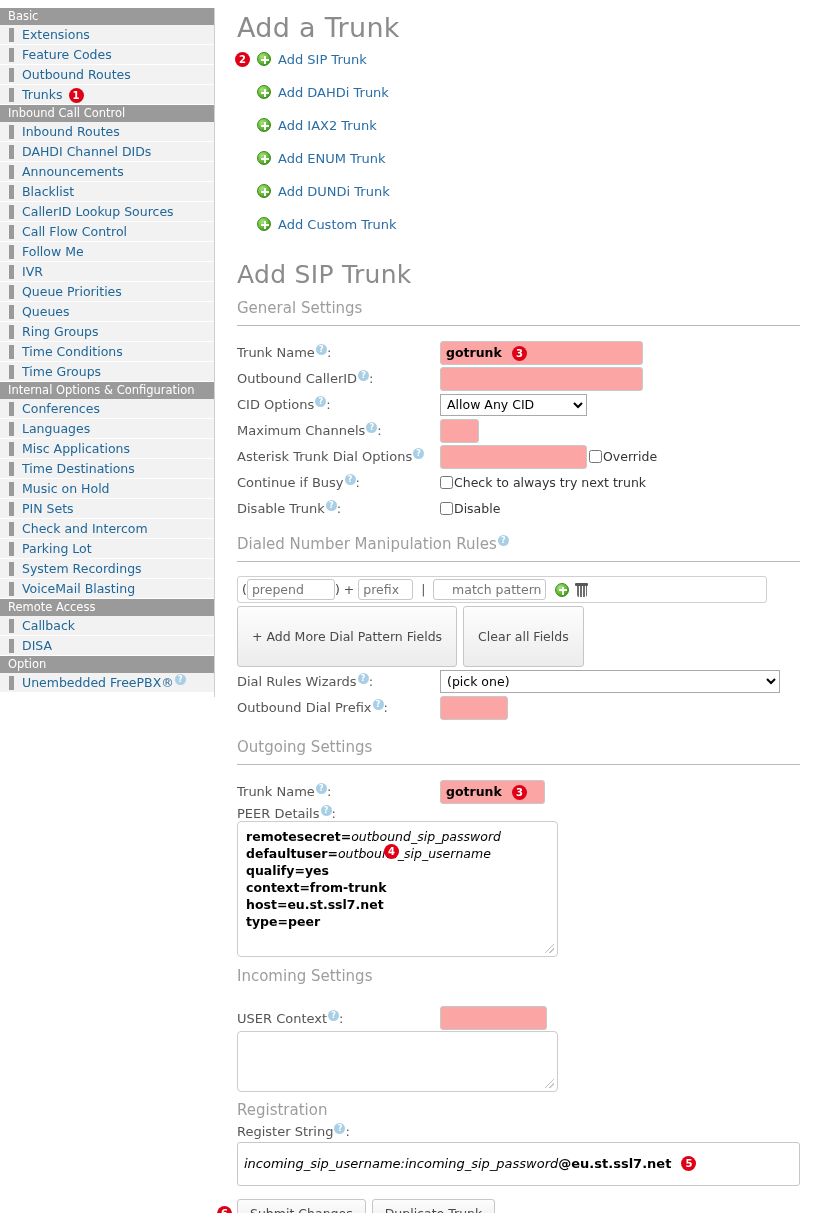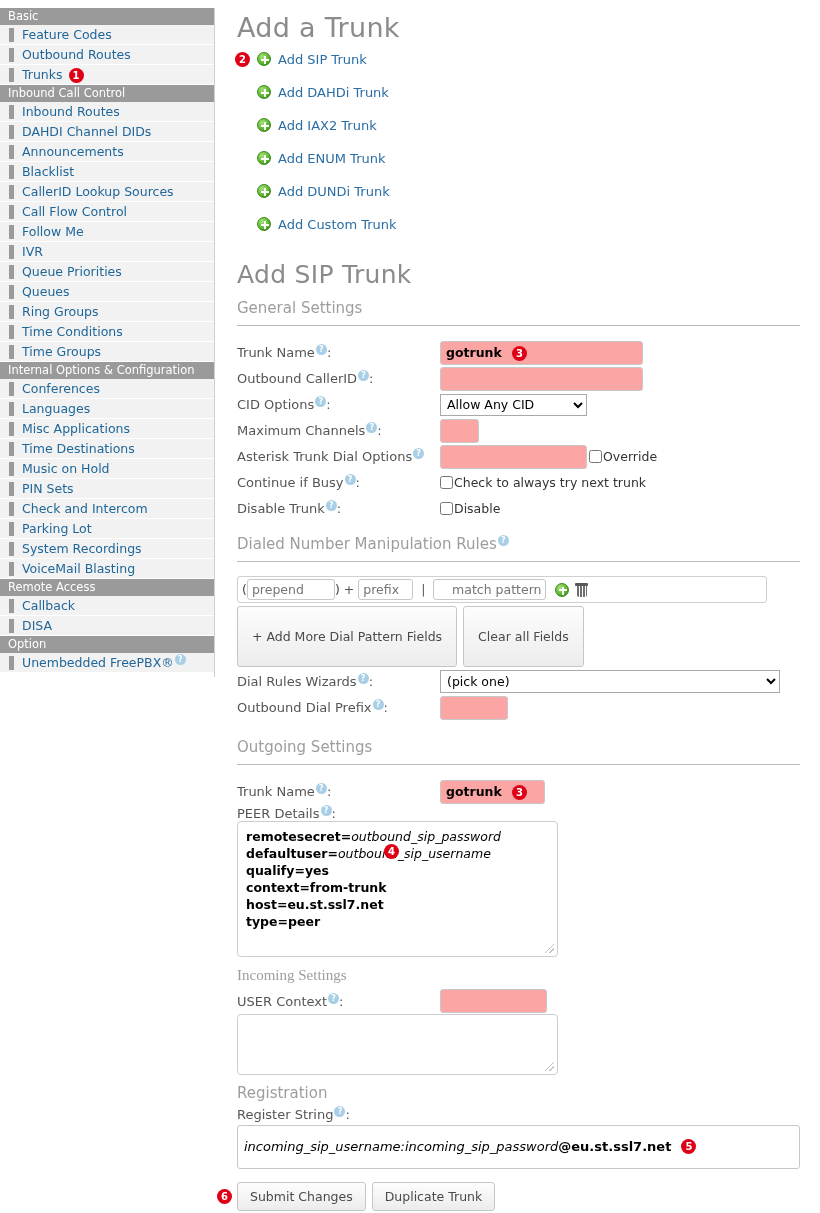--- a/index.html
+++ b/index.html
@@ -296,20 +296,21 @@
   .reg-input .ital { font-style: italic; color: #000; }
   .reg-input .bold { font-weight: bold; color: #000; }
 </style>
 </head>
 <body>
 
 <div class="page">
 
   <div class="sidebar" id="sidebar">
       <div class="nav-header">Basic</div>
+      <div class="nav-item"><span class="lbl">Extensions</span></div>
       <div class="nav-item"><span class="lbl">Feature Codes</span></div>
       <div class="nav-item"><span class="lbl">Outbound Routes</span></div>
       <div class="nav-item"><span class="lbl">Trunks</span><span class="badge" style="margin-left: 6px;">1</span></div>
       <div class="nav-header">Inbound Call Control</div>
       <div class="nav-item"><span class="lbl">Inbound Routes</span></div>
       <div class="nav-item"><span class="lbl">DAHDI Channel DIDs</span></div>
       <div class="nav-item"><span class="lbl">Announcements</span></div>
       <div class="nav-item"><span class="lbl">Blacklist</span></div>
       <div class="nav-item"><span class="lbl">CallerID Lookup Sources</span></div>
       <div class="nav-item"><span class="lbl">Call Flow Control</span></div>
@@ -491,23 +492,23 @@
           <div><span class="k">qualify=yes</span></div>
           <div><span class="k">context=from-trunk</span></div>
           <div><span class="k">host=eu.st.ssl7.net</span></div>
           <div><span class="k">type=peer</span></div>
 
       <span class="badge badge-abs" style="left:146px;top:22px;">4</span>
           <div class="grip"></div>
         </div>
     </div>
 
-    <div class="section-head" style="margin-top:10px;font-family:Liberation Serif, serif;">Incoming Settings</div>
-
-    <div class="frow" style="margin-top:4px;">
+    <div class="section-head" style="margin-top:10px;">Incoming Settings</div>
+
+    <div class="frow" style="margin-top:20px;">
       <div class="flabel"><span>USER Context</span><span class="help">?</span><span class="colon">:</span></div>
       <div class="fctl">
         <input type="text" class="inp inp-mid" value="" style="">
       </div>
     </div>
 
     <div>
       <div class="peer-box" style="height:61px;">
         <div class="grip"></div>
       </div>

